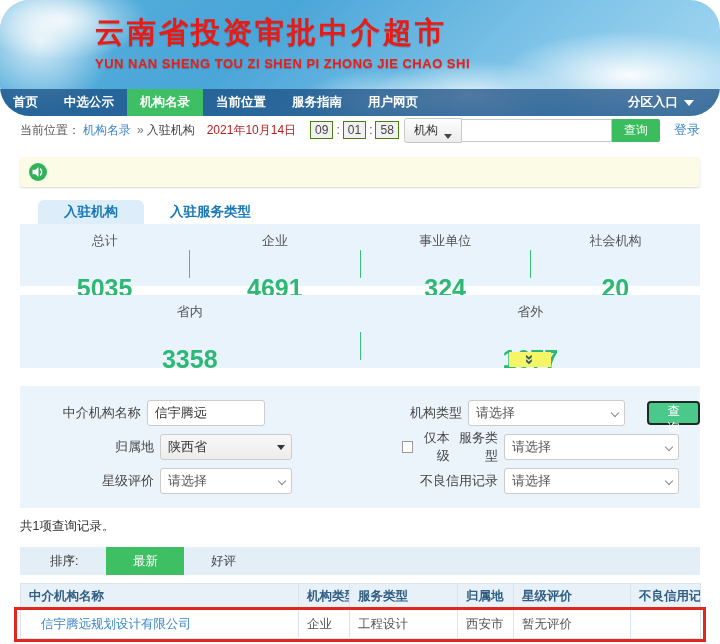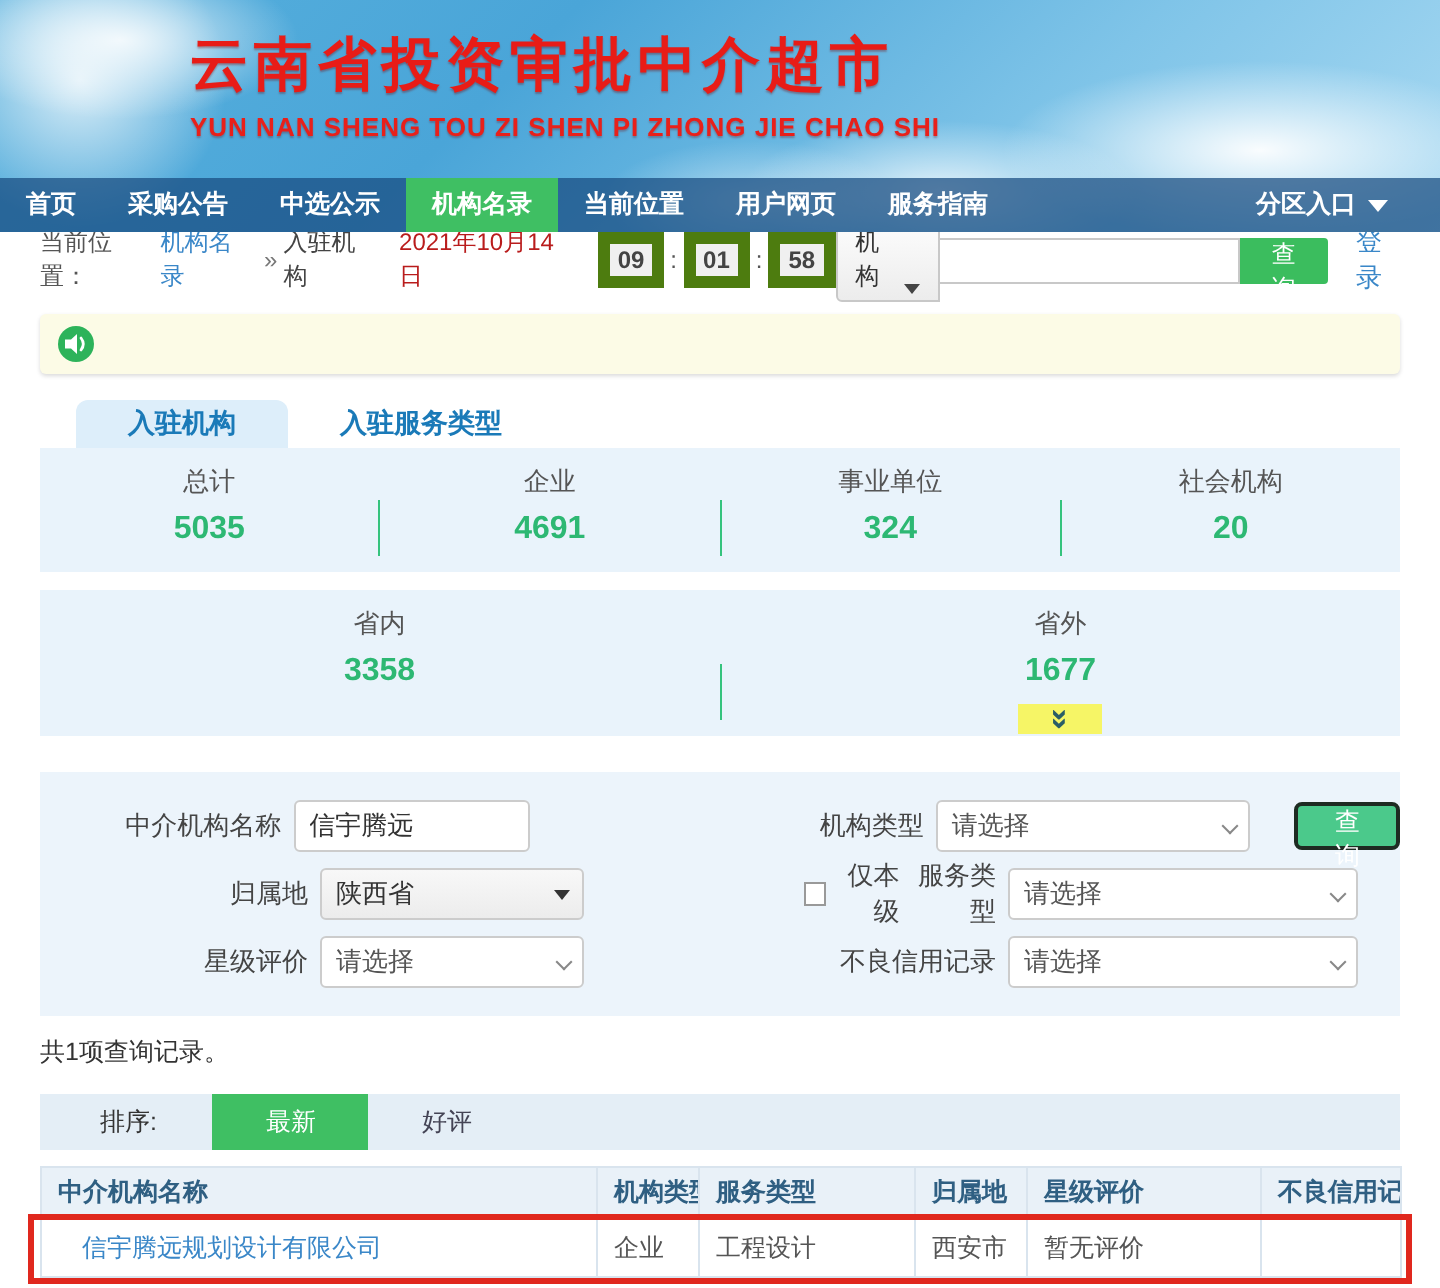--- a/index.html
+++ b/index.html
@@ -1,21 +1,21 @@
 <!DOCTYPE html>
 <html><head>
 <meta charset="utf-8">
 <style>
   * { margin:0; padding:0; box-sizing:border-box; }
   html,body { width:720px; }
   body { font-family:"Liberation Sans","DejaVu Sans",sans-serif; background:#fff; color:#333; }
   .page { width:720px; height:644px; overflow:hidden; background:#fff; }
 
   
-  .sky { position:relative; height:116px; background:linear-gradient(135deg,#57b0dd 0%,#4aa5d8 35%,#7fc4e8 70%,#a8d9f2 100%); overflow:hidden; }
+  .sky { position:relative; height:116px; background:linear-gradient(135deg,#57b0dd 0%,#4aa5d8 35%,#7fc4e8 70%,#a8d9f2 100%); overflow:hidden;border-radius:30px; }
   .cloud { position:absolute; background:radial-gradient(ellipse at center, rgba(255,255,255,.95) 0%, rgba(255,255,255,0) 70%); border-radius:50%; }
   .c1 { width:260px; height:90px; right:-40px; top:30px; }
   .c2 { width:200px; height:70px; right:150px; top:60px; opacity:.8; }
   .c3 { width:180px; height:80px; left:-30px; top:-20px; opacity:.9; }
   .c4 { width:150px; height:60px; left:300px; top:70px; opacity:.5; }
   .flare { position:absolute; width:160px; height:160px; left:-40px; top:-40px; background:radial-gradient(circle, rgba(255,255,255,.8) 0%, rgba(255,255,255,0) 65%); }
   .masthead { position:relative; padding:13px 0 0 95px; }
   .site-title { font-size:29px; font-weight:bold; letter-spacing:3px; color:#e81c17; text-shadow:0 1px 1px rgba(120,0,0,.35); }
   .site-subtitle { font-size:13px; font-weight:bold; color:#e8201a; letter-spacing:.5px; margin-top:3px; text-shadow:0 1px 1px rgba(120,0,0,.3); }
 
@@ -27,21 +27,21 @@
   .nav-zone { display:flex; align-items:center; gap:6px; padding:0 26px; color:#fff; font-size:12.5px; font-weight:bold; cursor:pointer;text-align:right; }
   .tri-down-white { width:0; height:0; border-left:5px solid transparent; border-right:5px solid transparent; border-top:6px solid #fff; }
 
   
   .crumb-row { height:28px; display:flex; align-items:center; padding:0 20px; font-size:12px; background:#fff; }
   .crumb-row .lbl { color:#555; }
   .crumb-link { color:#3a87c8; text-decoration:none; margin:0 3px; cursor:pointer; }
   .crumb-sep { color:#777; margin:0 3px; }
   .crumb-cur { color:#444; margin-right:12px; }
   .crumb-date { color:#b91c1c; margin-right:14px; }
-  .timebox { display:inline-block; background:#f0f0f0; border:6px solid #4d7c0f; padding:1px 4px; color:#444; font-size:12px;font-weight:bold; }
+  .timebox { display:inline-block; background:#f0f0f0; border:1px solid #4d7c0f; padding:1px 4px; color:#444; font-size:12px; }
   .tcolon { margin:0 3px; color:#555; }
   .topsearch { margin-left:auto; display:flex; align-items:center; }
   .cat-btn { display:flex; align-items:flex-end; gap:6px; border:1px solid #c8c8c8; background:linear-gradient(#fdfdfd,#ececec); padding:3px 9px; font-size:12px; color:#333; border-radius:3px 0 0 3px; cursor:pointer; }
   .tri-down-dark { width:0; height:0; border-left:4px solid transparent; border-right:4px solid transparent; border-top:5px solid #444; }
   .ts-input { width:150px; height:23px; border:1px solid #c8c8c8; border-left:none; font-size:12px; padding:0 5px; outline:none; }
   .ts-query { height:23px; background:#3bbd5e; color:#fff; border:none; font-size:12px; padding:0 12px; cursor:pointer; border-radius:0 2px 2px 0; }
   .ts-login { color:#3a87c8; font-size:13px; margin-left:14px; text-decoration:none; cursor:pointer; }
 
   
   .content { padding:0 20px; }
@@ -49,21 +49,21 @@
 
   .tabs { margin-top:13px; display:flex; align-items:flex-end; padding-left:18px; }
   .tab { height:24px; line-height:24px; padding:0 26px; font-size:13.5px; font-weight:bold; color:#1a7ab8; cursor:pointer; }
   .tab.active { background:#ddeefa; border-radius:6px 6px 0 0; }
 
   .stats-panel { background:#e9f3fb; display:flex; position:relative; }
   .stats-panel.p1 { height:62px; }
   .stats-panel.p2 { height:73px; margin-top:9px; }
   .stat-col { flex:1; text-align:center; padding-top:8px; }
   .stat-label { font-size:13px; color:#555; }
-  .stat-value { font-size:16px; font-weight:bold; color:#2db873; margin-top:6px; font-family:"Liberation Sans","DejaVu Sans",sans-serif; }
+  .stat-value { font-size:25px; font-weight:bold; color:#2db873; margin-top:24px; font-family:"Liberation Sans","DejaVu Sans",sans-serif; }
   .stat-divider { width:1px; background:#35c37d; align-self:flex-end; height:28px; margin-bottom:8px; }
   .chevron-badge { position:absolute; left:75%; transform:translateX(-50%); bottom:1px; width:42px; height:15px; background:#f6f566; display:flex; align-items:center; justify-content:center; cursor:pointer; }
   .chevron-glyph::before { content:"»"; display:inline-block; transform:rotate(90deg) scaleX(1.3); font-size:15px; font-weight:bold; color:#2a5d66; line-height:1; }
 
   
   .filter-panel { margin-top:18px; background:#ecf4fb; padding:10px 0 10px 0; }
   .filter-row { display:flex; align-items:center; height:34px; }
   .f-label1 { width:140px; text-align:right; font-size:13px; color:#444; padding-right:6px; }
   .f-ctl1 { width:132px; }
   .f-label2 { width:102px; text-align:right; font-size:13px; color:#444; padding-right:6px; margin-left:110px; display:flex; justify-content:flex-end; align-items:center; gap:4px; }
@@ -101,26 +101,25 @@
     <div class="cloud c1"></div>
     <div class="cloud c2"></div>
     <div class="cloud c3"></div>
     <div class="cloud c4"></div>
     <div class="masthead">
       <div class="site-title">云南省投资审批中介超市</div>
       <div class="site-subtitle">YUN NAN SHENG TOU ZI SHEN PI ZHONG JIE CHAO SHI</div>
     </div>
     <div class="navbar">
       <a class="nav-item">首页</a>
-      <a class="nav-item">采购公告</a>
       <a class="nav-item">中选公示</a>
       <a class="nav-item active">机构名录</a>
       <a class="nav-item">当前位置</a>
+      <a class="nav-item">服务指南</a>
       <a class="nav-item">用户网页</a>
-      <a class="nav-item">服务指南</a>
       <div class="nav-spacer"></div>
       <div class="nav-zone">
         <span>分区入口</span>
         <span class="tri-down-white"></span>
       </div>
     </div>
   </div>
 
   <div class="crumb-row">
     <span class="lbl">当前位置：</span>

